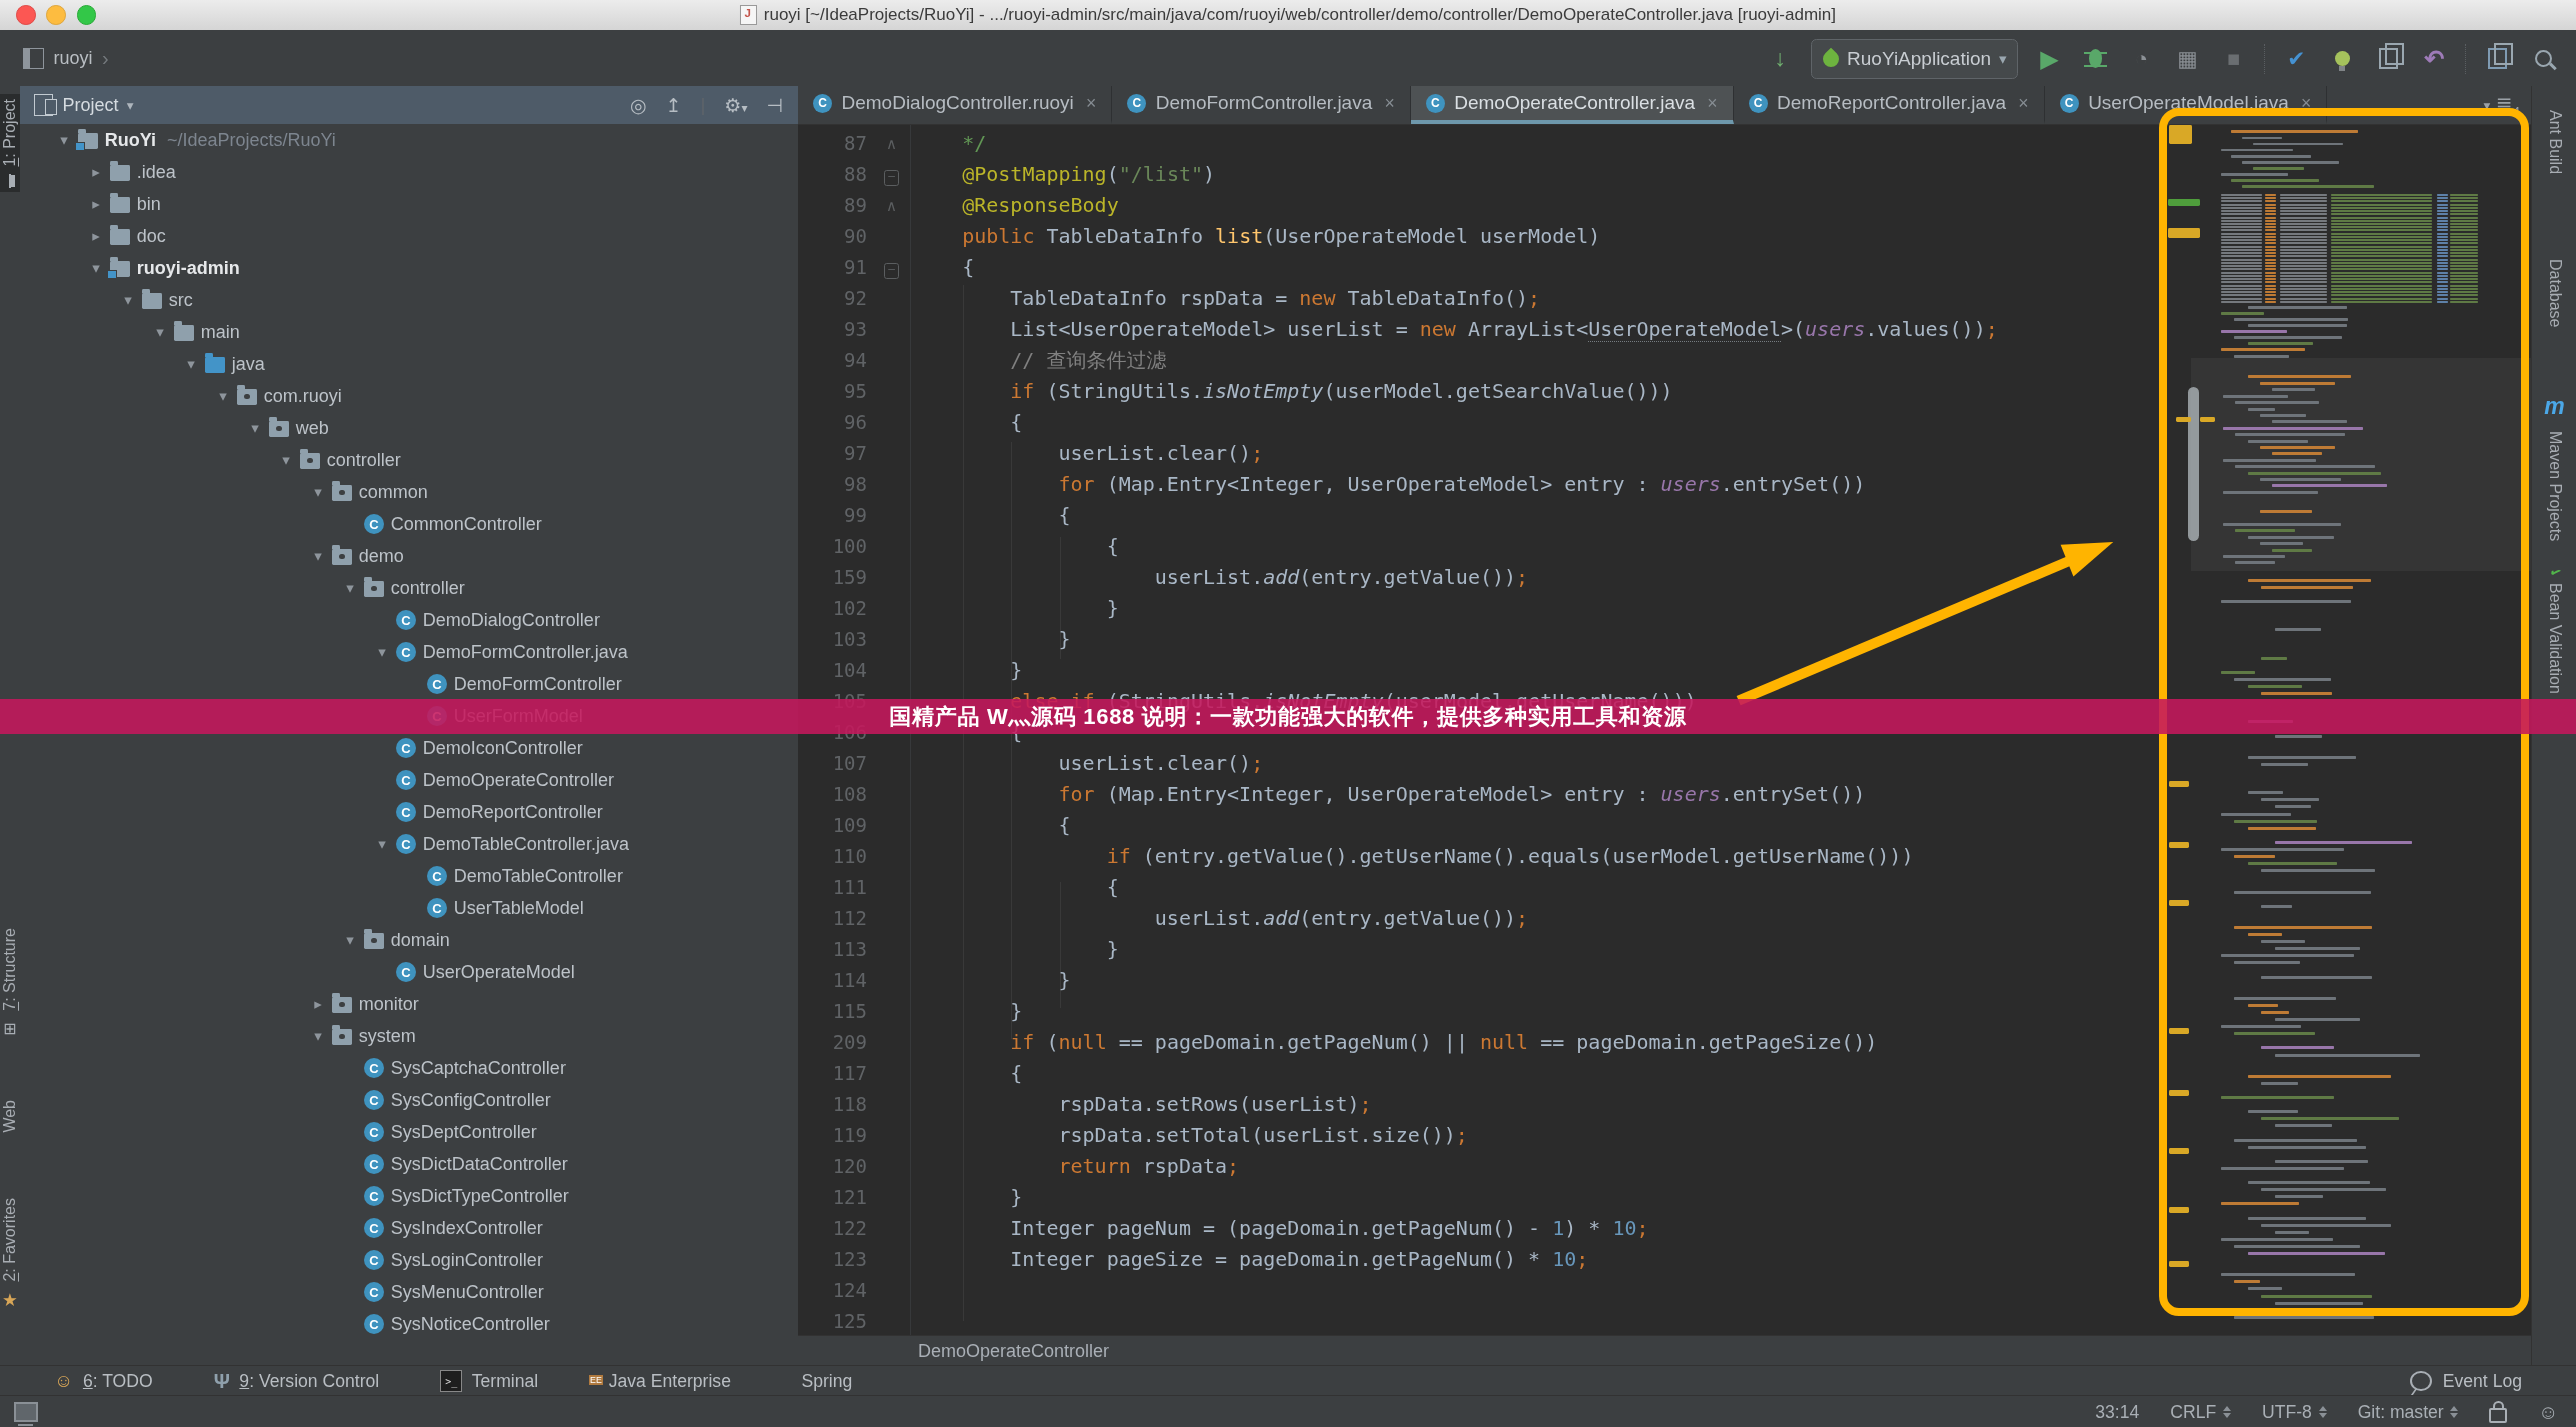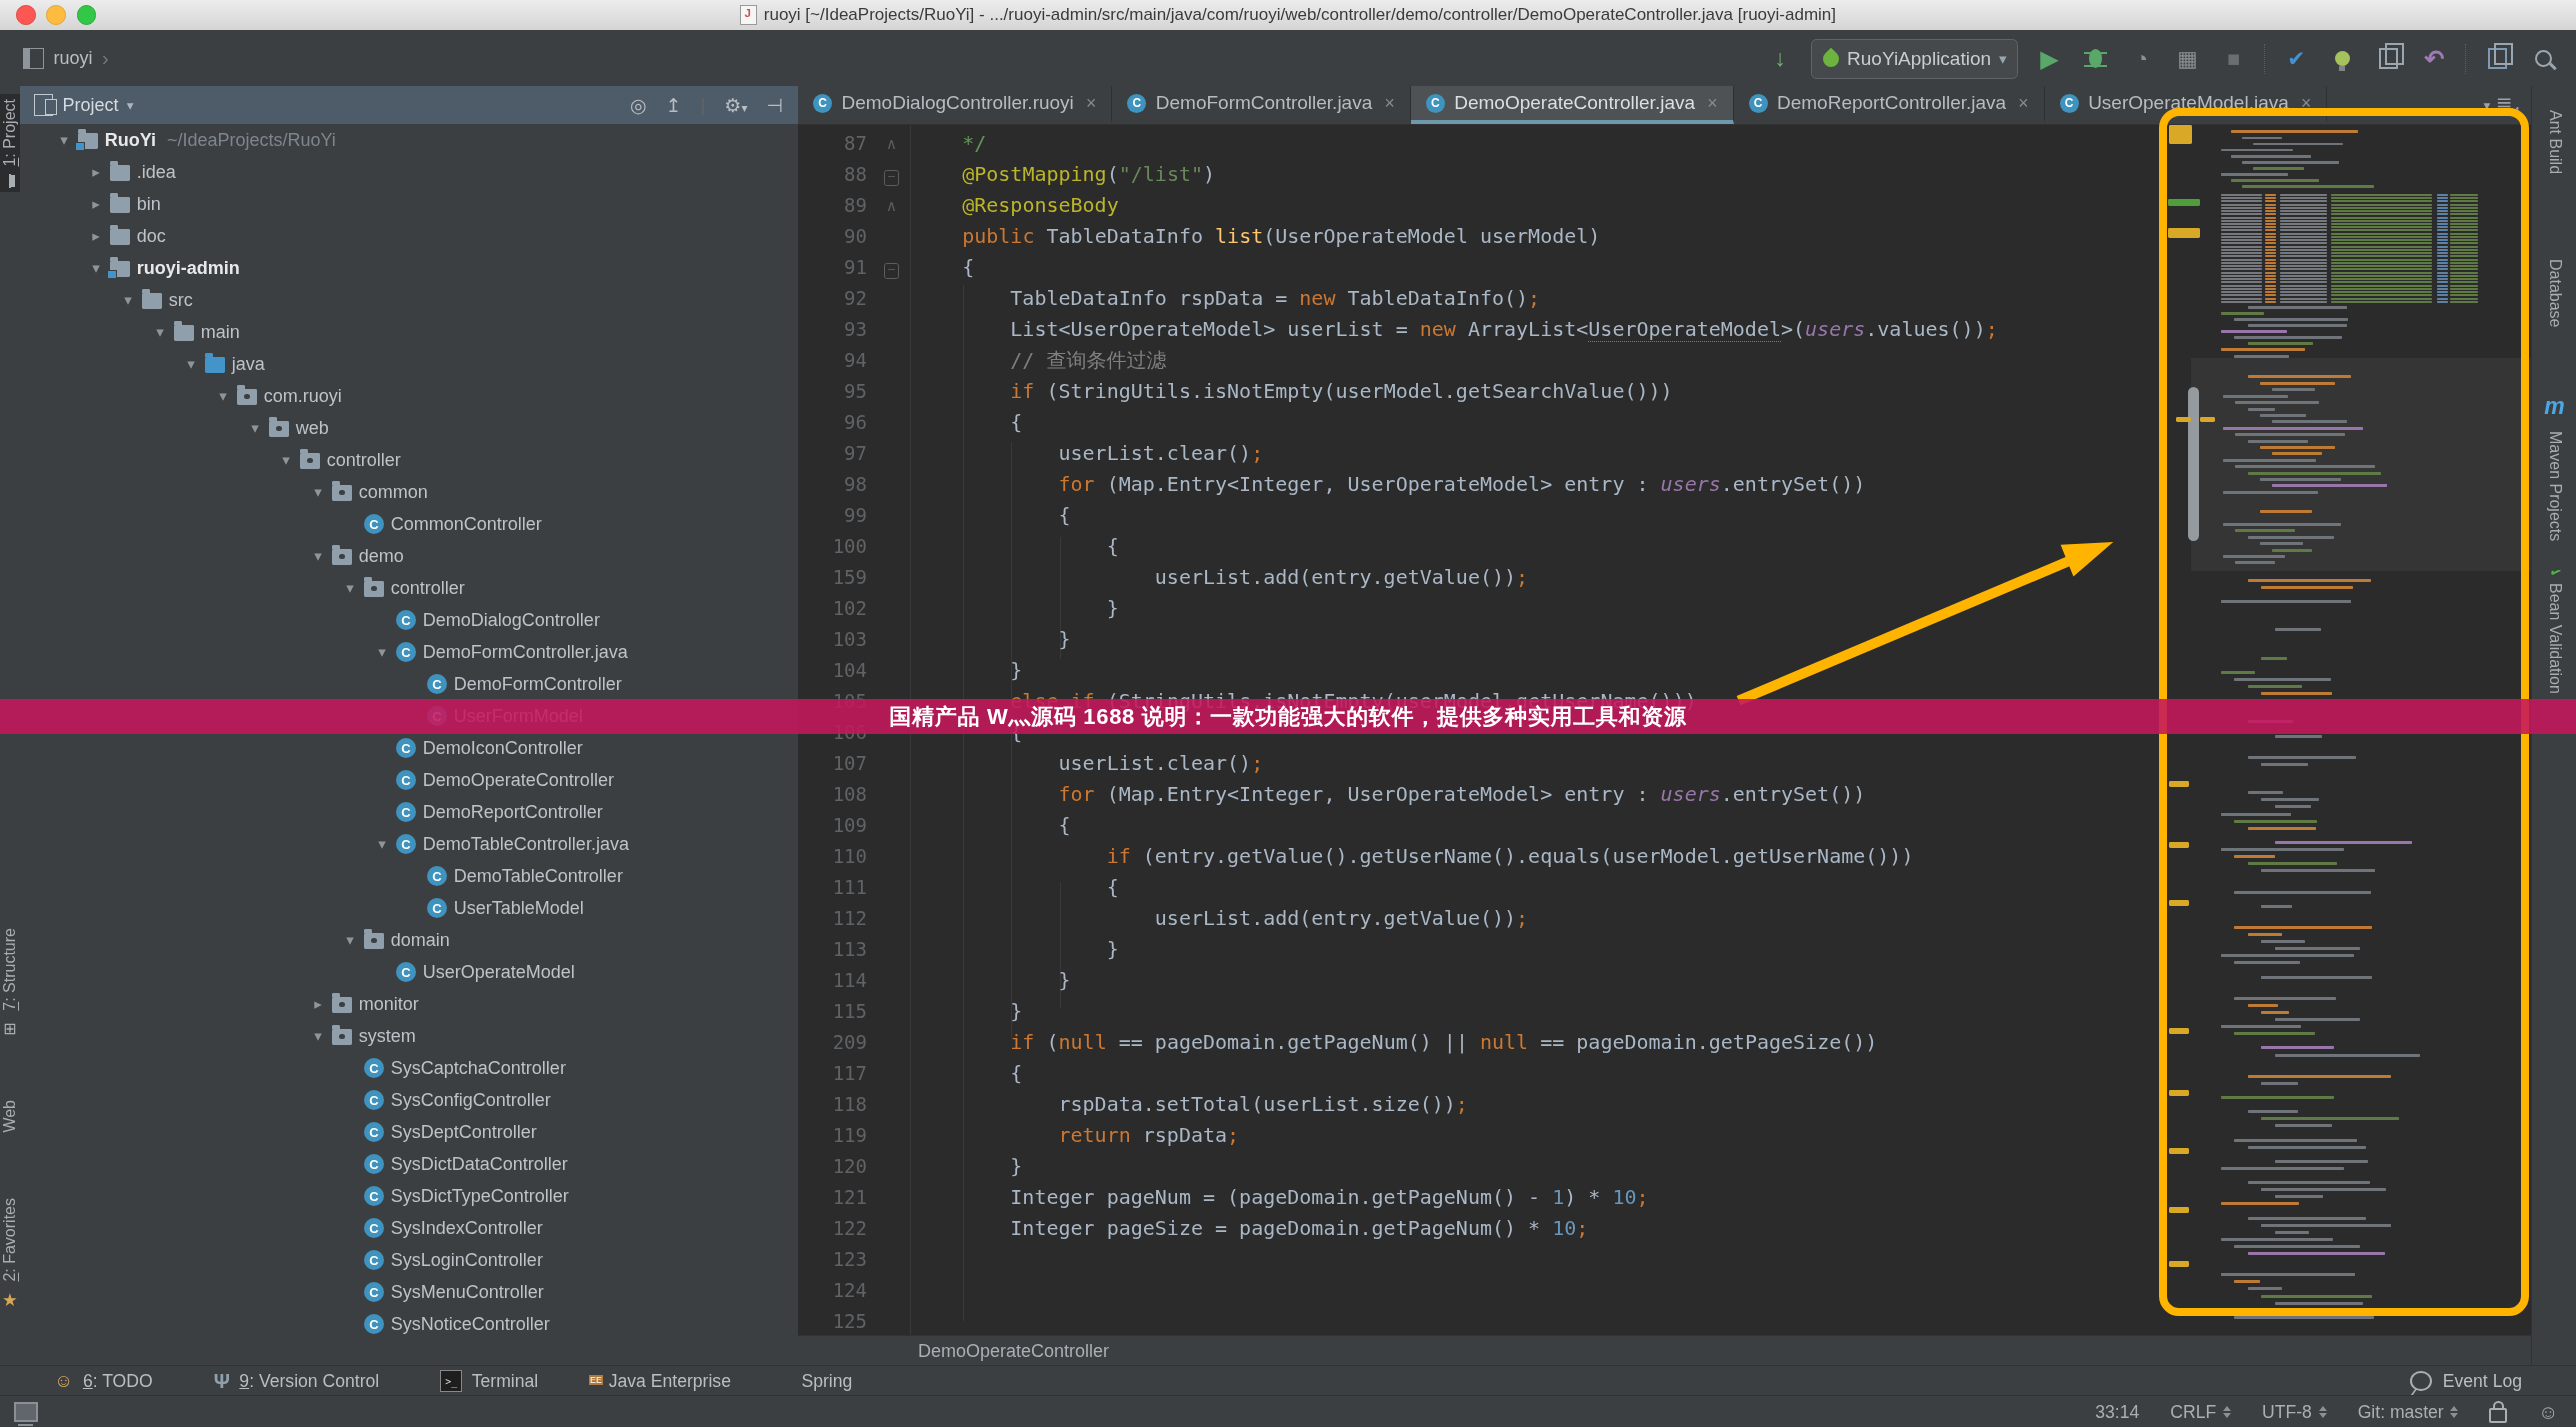--- a/index.html
+++ b/index.html
@@ -96,21 +96,21 @@
     font-family:"DejaVu Sans Mono",monospace;font-size:19px;color:#606366;}
   .gutter div{height:31px;line-height:31px;padding-right:4px;}
   .folds{position:absolute;left:76px;top:3.4px;width:35px;}
   .folds div{height:31px;line-height:31px;text-align:center;color:#5B5E60;font-size:15px;}
   .folds .fbox{display:inline-block;width:13.5px;height:13.5px;border:1.4px solid #5B5E60;border-radius:2.7px;line-height:10.8px;font-size:12px;}
   .gutter-sep{position:absolute;left:112px;top:0;width:0.7px;height:100%;background:#37393B;}
   .code{position:absolute;left:116px;top:3.4px;font-family:"DejaVu Sans Mono",monospace;font-size:20px;}
   .code div{height:31px;line-height:31px;white-space:pre;}
   .tk-d{color:#A9B7C6;} .tk-k{color:#CC7832;} .tk-a{color:#BBB529;} .tk-s{color:#6A8759;}
   .tk-c{color:#808080;} .tk-j{color:#629755;} .tk-n{color:#6897BB;} .tk-p{color:#CC7832;}
-  .tk-f{color:#9876AA;font-style:italic;} .tk-m{color:#A9B7C6;}
+  .tk-f{color:#9876AA;font-style:italic;} .tk-m{color:#A9B7C6;font-style:italic;}
   .tk-y{color:#FFC66D;} .tk-u{color:#A9B7C6;border-bottom:1.4px dotted #767C81;}
   .iguide{position:absolute;width:0.7px;background:rgba(255,255,255,0.07);}
   .breadcrumbs{position:absolute;left:798px;top:1335px;width:1734px;height:30px;background:#3C3F41;
     border-top:0.7px solid #323232;display:flex;align-items:center;font-size:18px;color:#A9AFB6;}
   .breadcrumbs span{margin-left:120px;}
   
   .minimap{position:absolute;left:2153px;top:125px;width:378px;height:1210px;overflow:hidden;}
   .mm-region{position:absolute;left:38px;width:340px;background:rgba(255,255,255,0.05);}
   .mm-bar{position:absolute;height:2.7px;border-radius:0.7px;}
   .mm-thumb{position:absolute;left:35px;width:10.8px;border-radius:6px;background:rgba(165,171,175,0.85);}
@@ -580,20 +580,21 @@
         <div><span class="tk-d">            </span><span class="tk-k">for</span><span class="tk-d"> (Map.Entry&lt;Integer, UserOperateModel&gt; entry : </span><span class="tk-f">users</span><span class="tk-d">.entrySet())</span></div>
         <div><span class="tk-d">            {</span></div>
         <div><span class="tk-d">                </span><span class="tk-k">if</span><span class="tk-d"> (entry.getValue().getUserName().equals(userModel.getUserName()))</span></div>
         <div><span class="tk-d">                {</span></div>
         <div><span class="tk-d">                    userList.</span><span class="tk-m">add</span><span class="tk-d">(entry.getValue())</span><span class="tk-p">;</span></div>
         <div><span class="tk-d">                }</span></div>
         <div><span class="tk-d">            }</span></div>
         <div><span class="tk-d">        }</span></div>
         <div><span class="tk-d">        </span><span class="tk-k">if</span><span class="tk-d"> (</span><span class="tk-k">null</span><span class="tk-d"> == pageDomain.getPageNum() || </span><span class="tk-k">null</span><span class="tk-d"> == pageDomain.getPageSize())</span></div>
         <div><span class="tk-d">        {</span></div>
+        <div><span class="tk-d">            rspData.setRows(userList)</span><span class="tk-p">;</span></div>
         <div><span class="tk-d">            rspData.setTotal(userList.size())</span><span class="tk-p">;</span></div>
         <div><span class="tk-d">            </span><span class="tk-k">return</span><span class="tk-d"> rspData</span><span class="tk-p">;</span></div>
         <div><span class="tk-d">        }</span></div>
         <div><span class="tk-d">        Integer pageNum = (pageDomain.getPageNum() - </span><span class="tk-n">1</span><span class="tk-d">) * </span><span class="tk-n">10</span><span class="tk-p">;</span></div>
         <div><span class="tk-d">        Integer pageSize = pageDomain.getPageNum() * </span><span class="tk-n">10</span><span class="tk-p">;</span></div>
       </div>
     <div class="iguide" style="left:165px;top:160px;height:1036px;"></div>
     <div class="iguide" style="left:213px;top:317px;height:597px;"></div>
     <div class="iguide" style="left:262px;top:412px;height:122px;"></div>
     <div class="iguide" style="left:262px;top:757px;height:126px;"></div>

